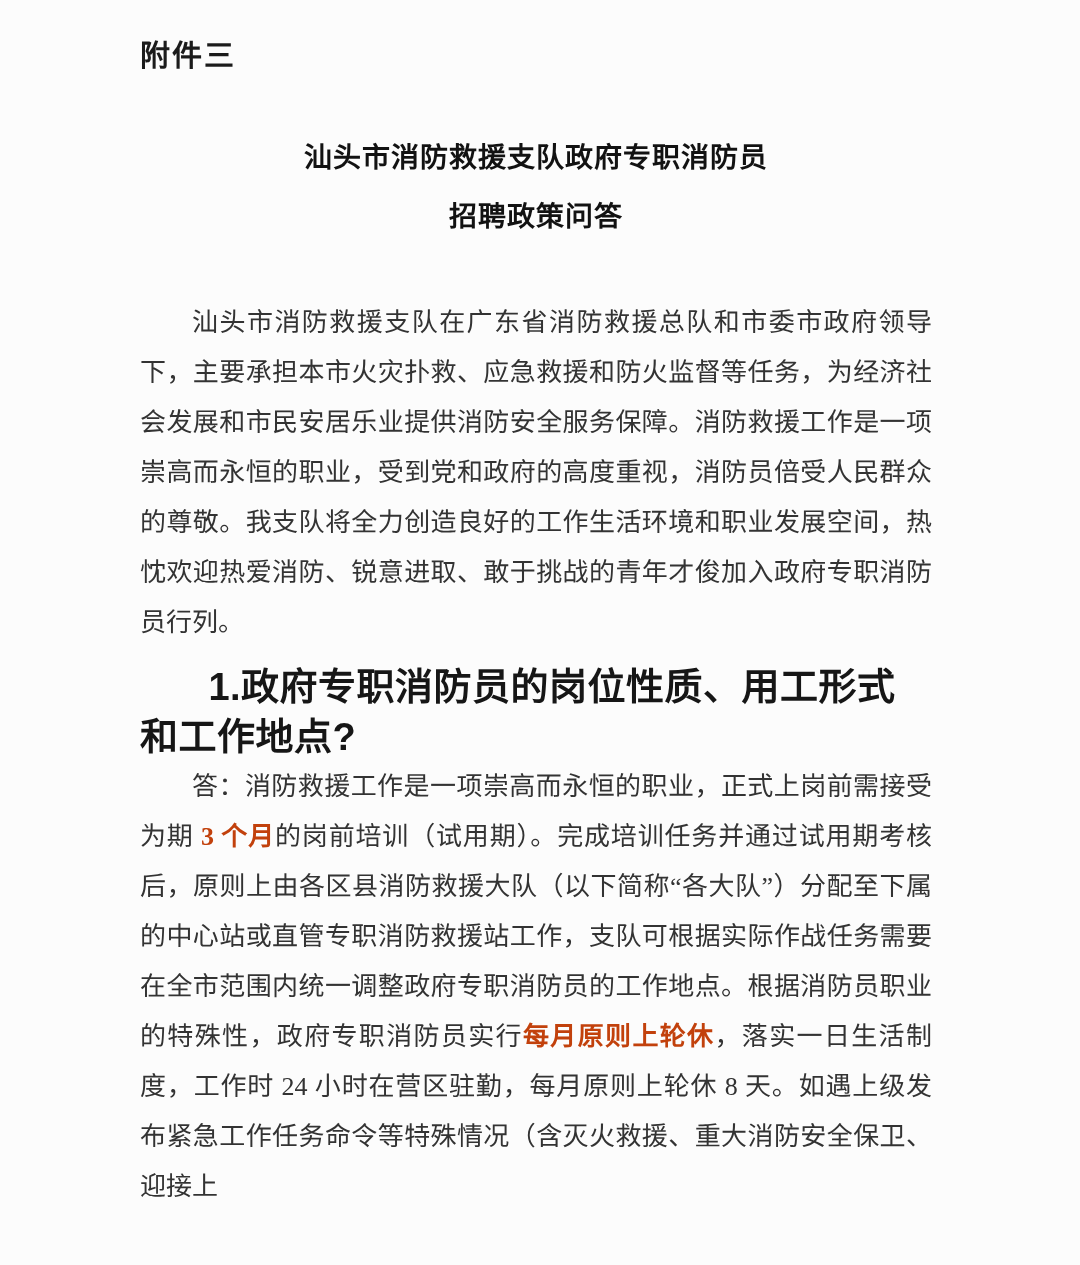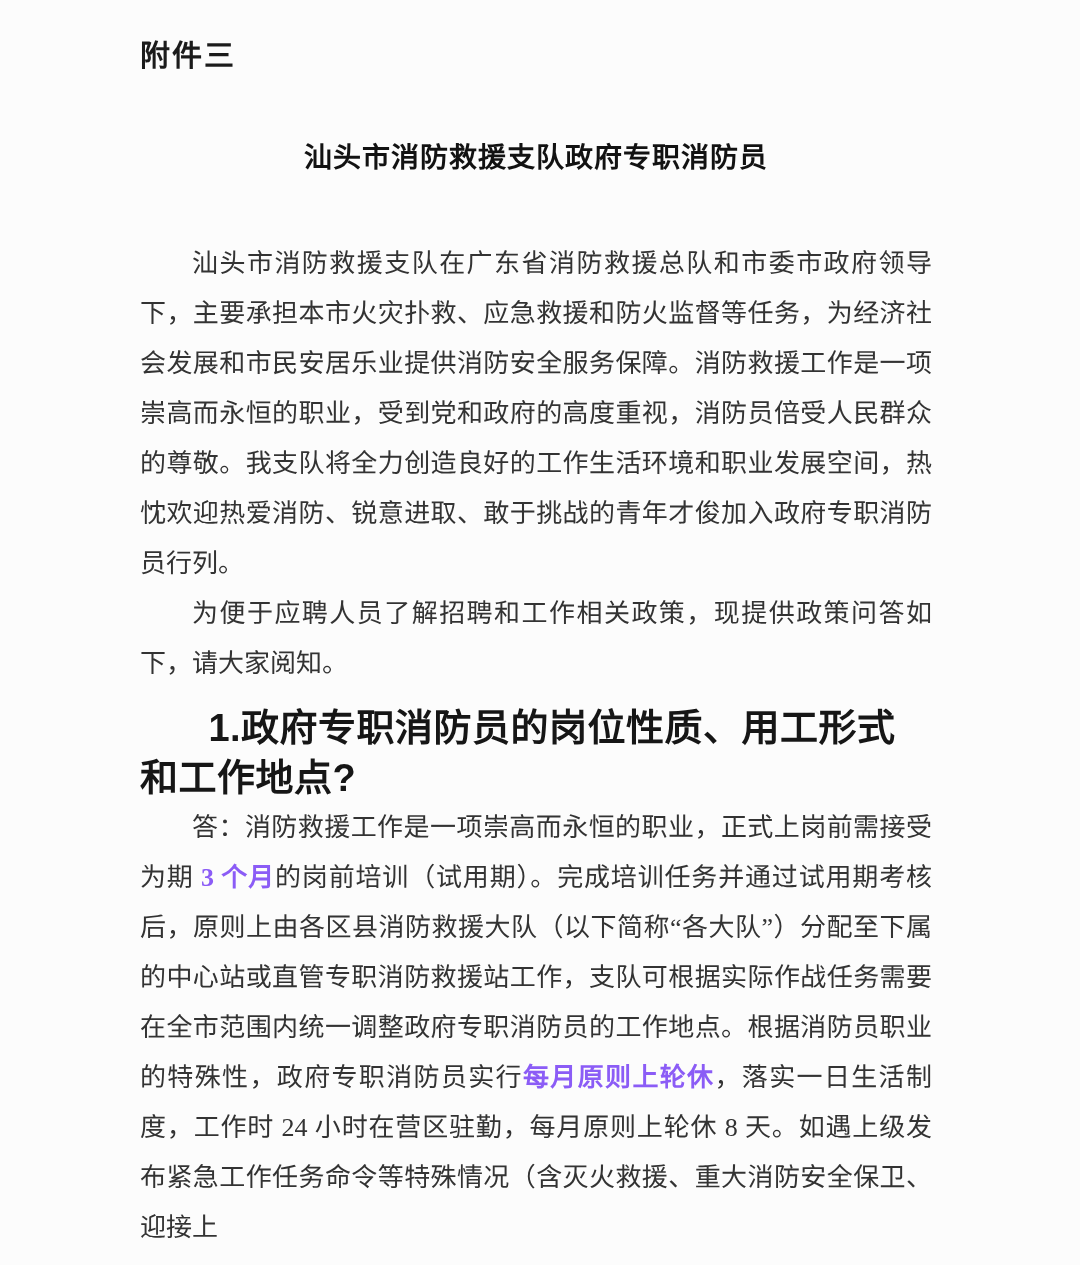--- a/index.html
+++ b/index.html
@@ -60,35 +60,35 @@
     font-family: "Liberation Sans", "DejaVu Sans", sans-serif;
     font-weight: 700;
     font-size: 38px;
     line-height: 50px;
     text-indent: 1.8em;
     color: #161616;
     letter-spacing: 0.5px;
   }
   .bold-term {
     font-weight: 700;
-    color: #8b5cf6;
+    color: #c2410c;
   }
 </style>
 </head>
 <body>
 
 <div class="page">
 
   <div class="attachment">附件三</div>
 
   <h1 class="title">
     <span class="title-line">汕头市消防救援支队政府专职消防员</span>
+    <span class="title-line">招聘政策问答</span>
   </h1>
 
   <p class="para first">汕头市消防救援支队在广东省消防救援总队和市委市政府领导下，主要承担本市火灾扑救、应急救援和防火监督等任务，为经济社会发展和市民安居乐业提供消防安全服务保障。消防救援工作是一项崇高而永恒的职业，受到党和政府的高度重视，消防员倍受人民群众的尊敬。我支队将全力创造良好的工作生活环境和职业发展空间，热忱欢迎热爱消防、锐意进取、敢于挑战的青年才俊加入政府专职消防员行列。</p>
 
-  <p class="para">为便于应聘人员了解招聘和工作相关政策，现提供政策问答如下，请大家阅知。</p>
 
   <h2 class="question">1.政府专职消防员的岗位性质、用工形式和工作地点?</h2>
 
   <p class="para"><span>答：消防救援工作是一项崇高而永恒的职业，正式上岗前需接受为期 </span><b class="bold-term">3 个月</b><span>的岗前培训（试用期）。完成培训任务并通过试用期考核后，原则上由各区县消防救援大队（以下简称“各大队”）分配至下属的中心站或直管专职消防救援站工作，支队可根据实际作战任务需要在全市范围内统一调整政府专职消防员的工作地点。根据消防员职业的特殊性，政府专职消防员实行</span><b class="bold-term">每月原则上轮休</b><span>，落实一日生活制度，工作时 24 小时在营区驻勤，每月原则上轮休 8 天。如遇上级发布紧急工作任务命令等特殊情况（含灭火救援、重大消防安全保卫、迎接上</span></p>
 
 </div>
 
 </body></html>

